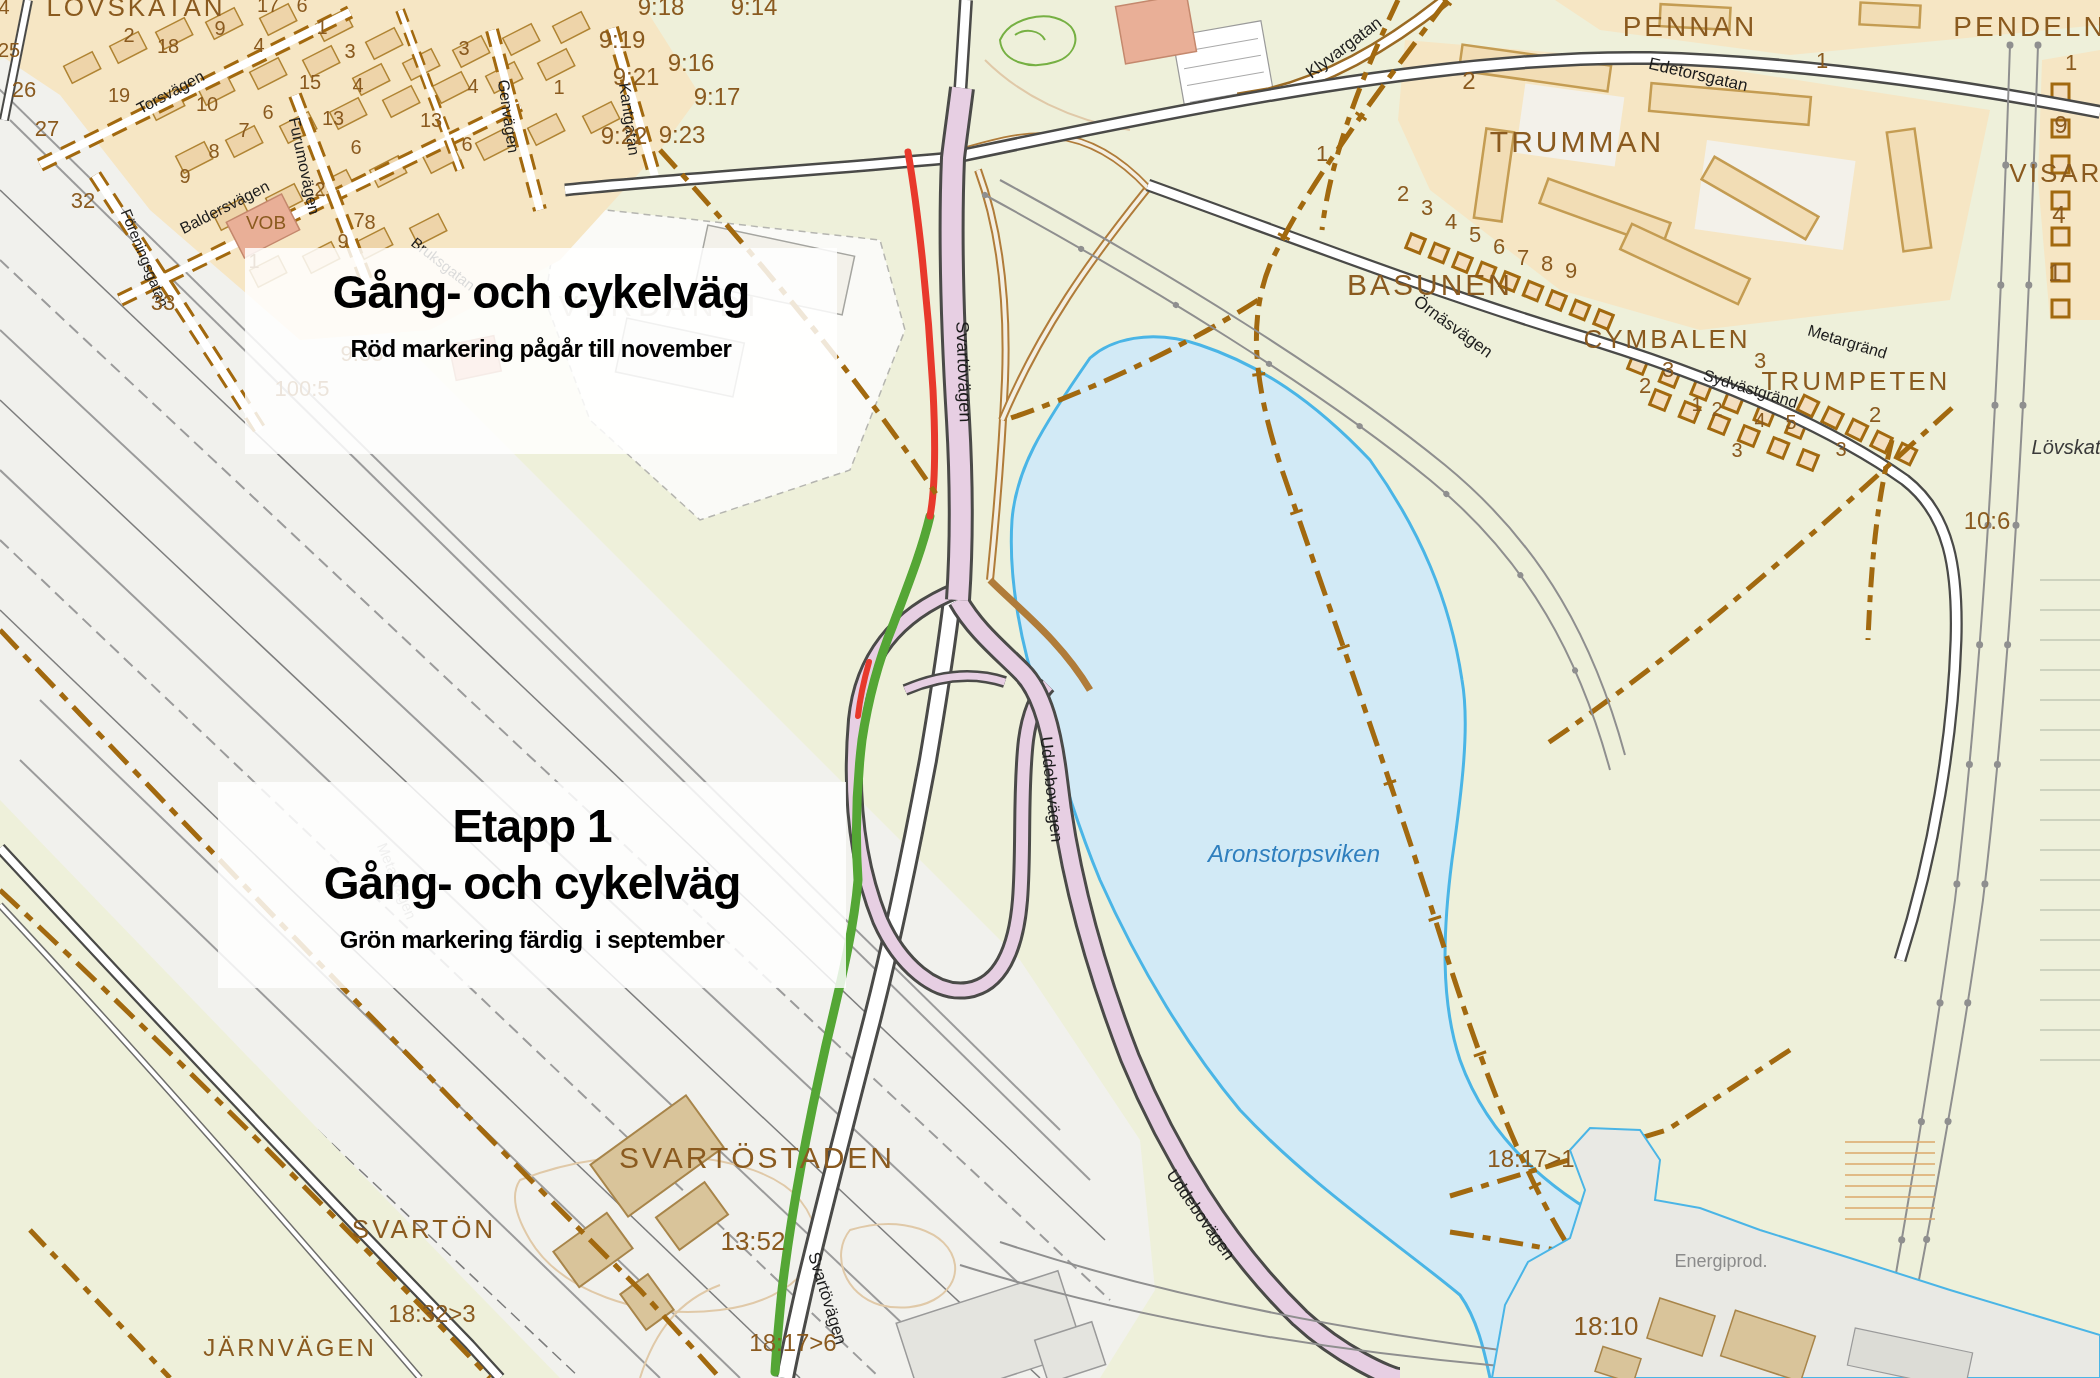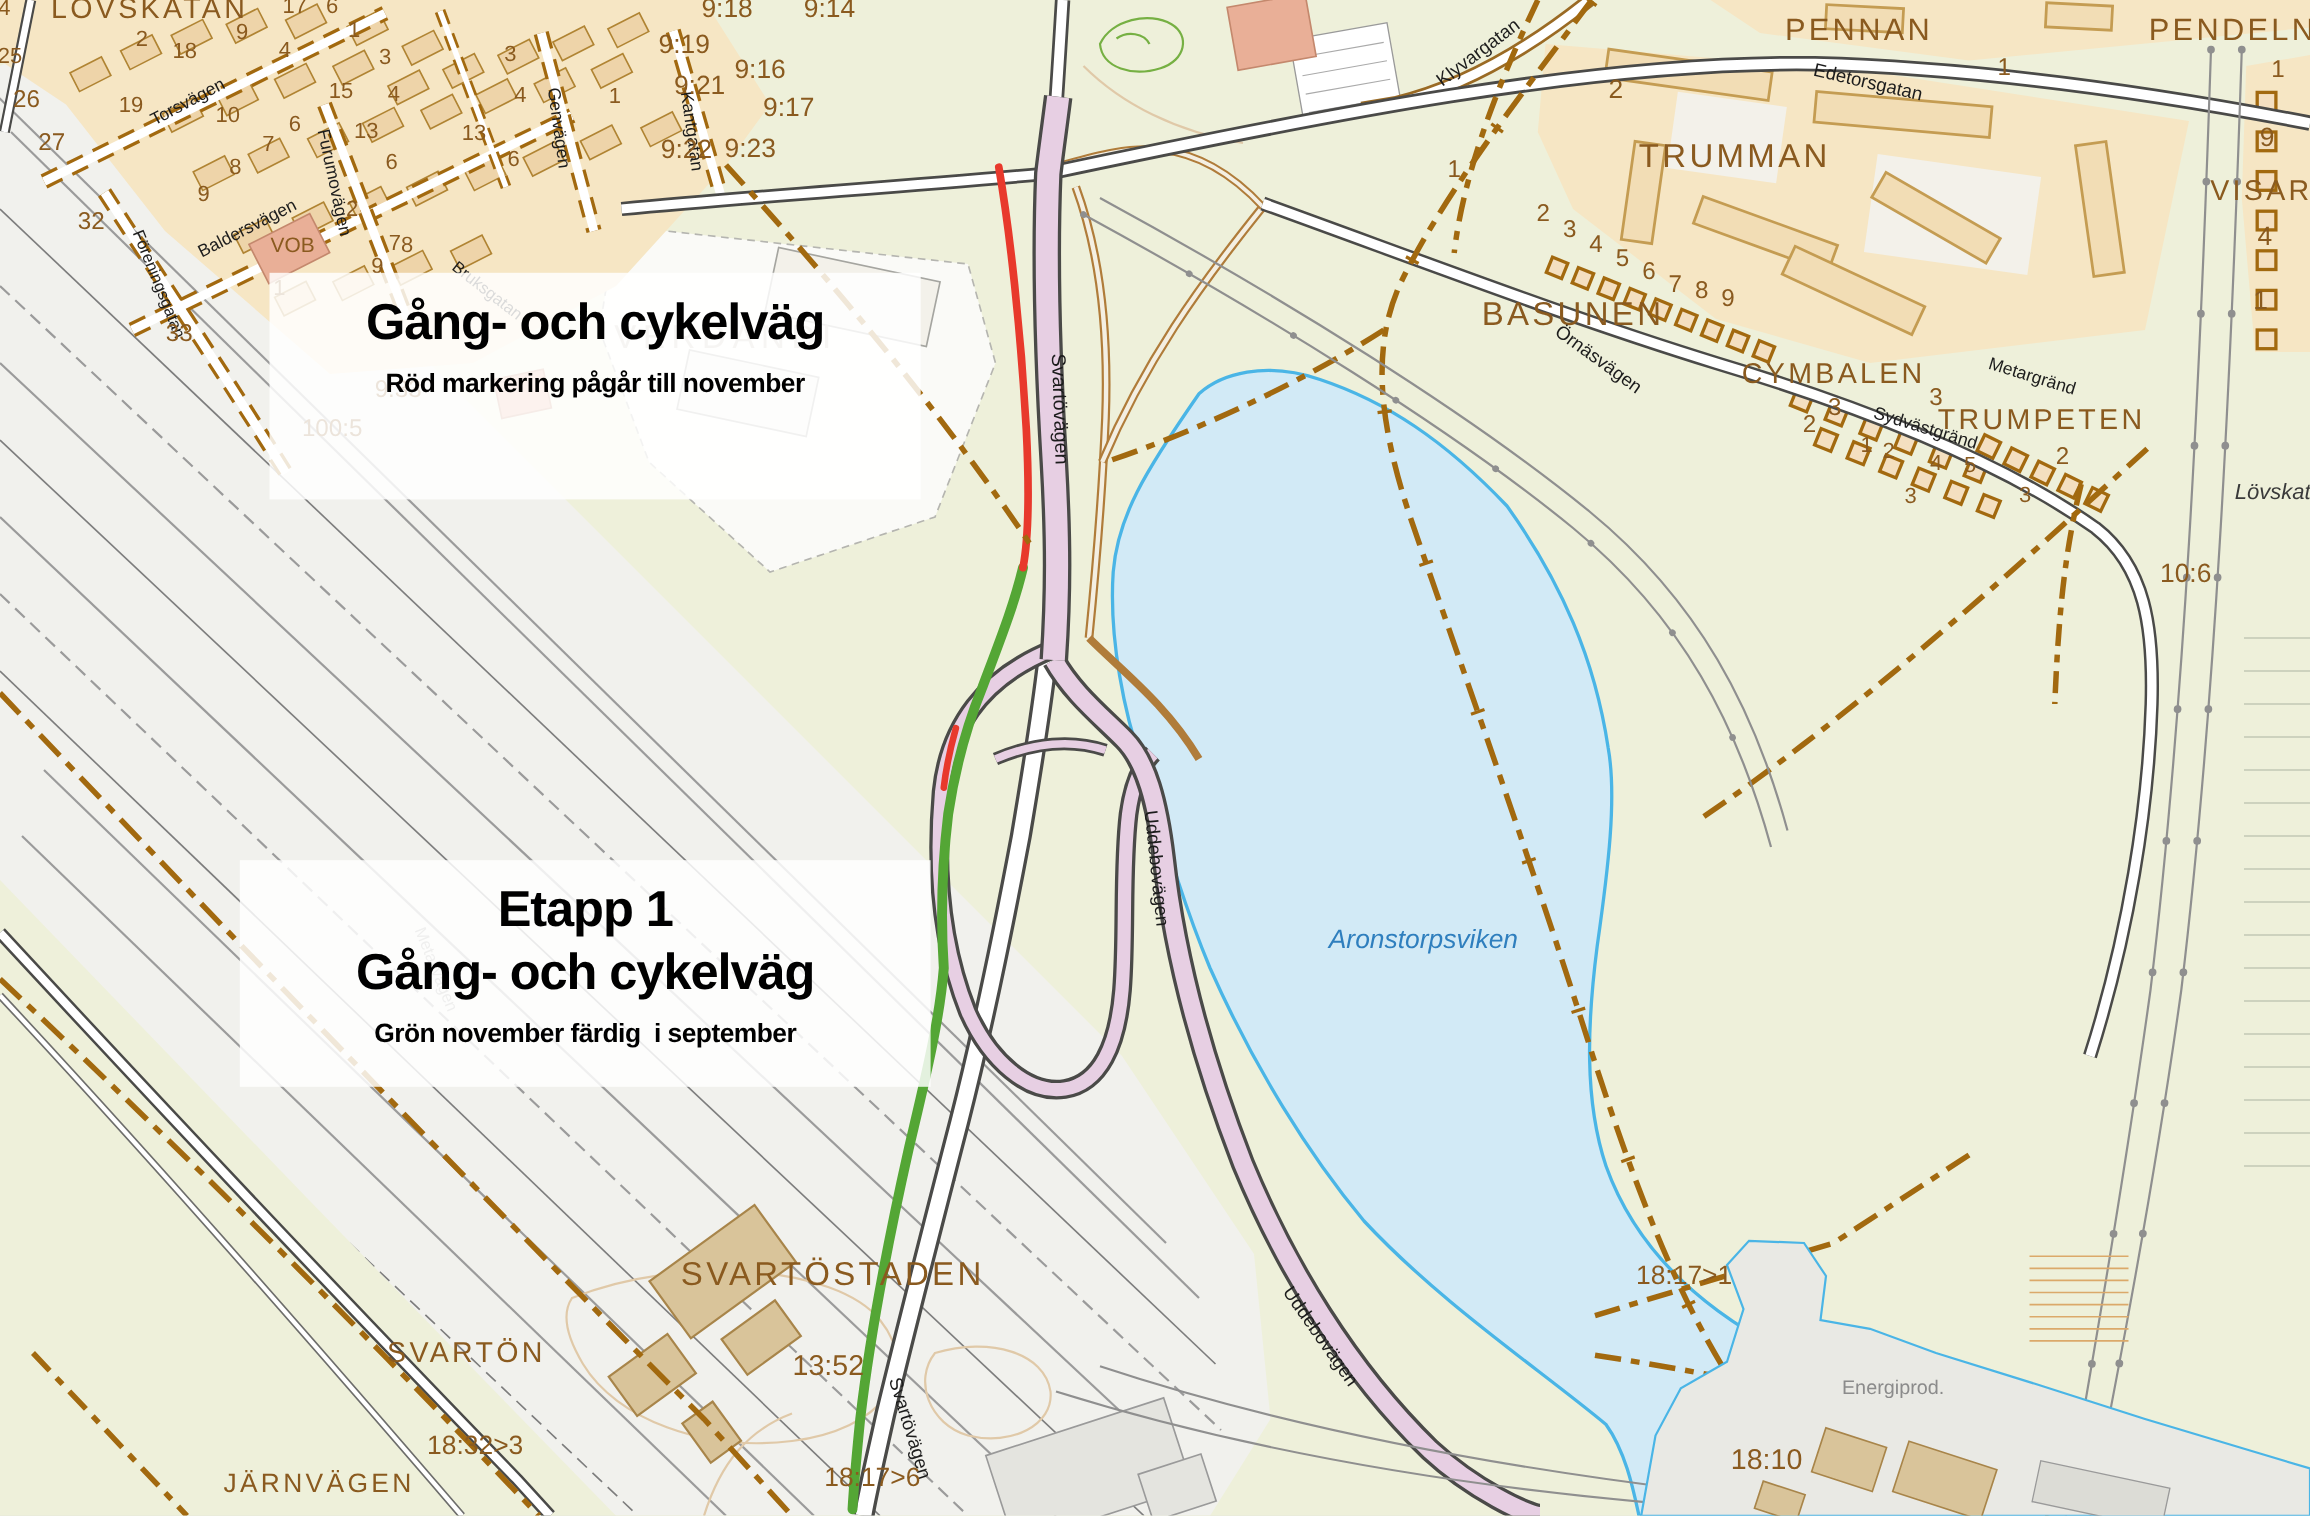--- a/index.html
+++ b/index.html
@@ -452,15 +452,15 @@
 </svg>
 
 <div class="etapp-box" style="left:245px;top:248px;width:592px;height:206px;">
   <div class="box-title">Gång- och cykelväg</div>
   <div class="box-detail">Röd markering pågår till november</div>
 </div>
 
 <div class="etapp-box" style="left:218px;top:782px;width:628px;height:206px;">
   <div class="box-title">Etapp 1</div>
   <div class="box-title">Gång- och cykelväg</div>
-  <div class="box-detail">Grön november färdig  i september</div>
+  <div class="box-detail">Grön markering färdig  i september</div>
 </div>
 </div>
 
 </body></html>

